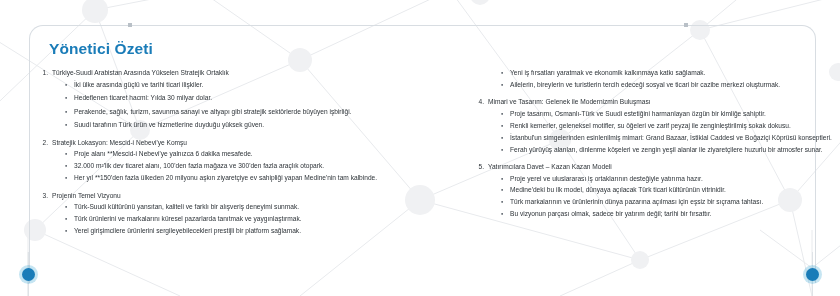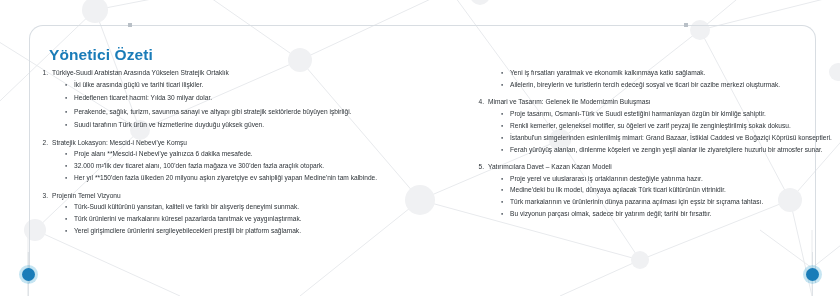--- a/index.html
+++ b/index.html
@@ -76,21 +76,21 @@
   
   #page {
     position: absolute;
     inset: 0;
     z-index: 5;
   }
 
   #page-title {
     position: absolute;
     left: 49px;
-    top: 46px;
+    top: 40px;
     font-size: 15.5px;
     font-weight: bold;
     color: #1a7cb8;
     letter-spacing: 0.1px;
   }
 
   .column {
     position: absolute;
     top: 68px;
   }

